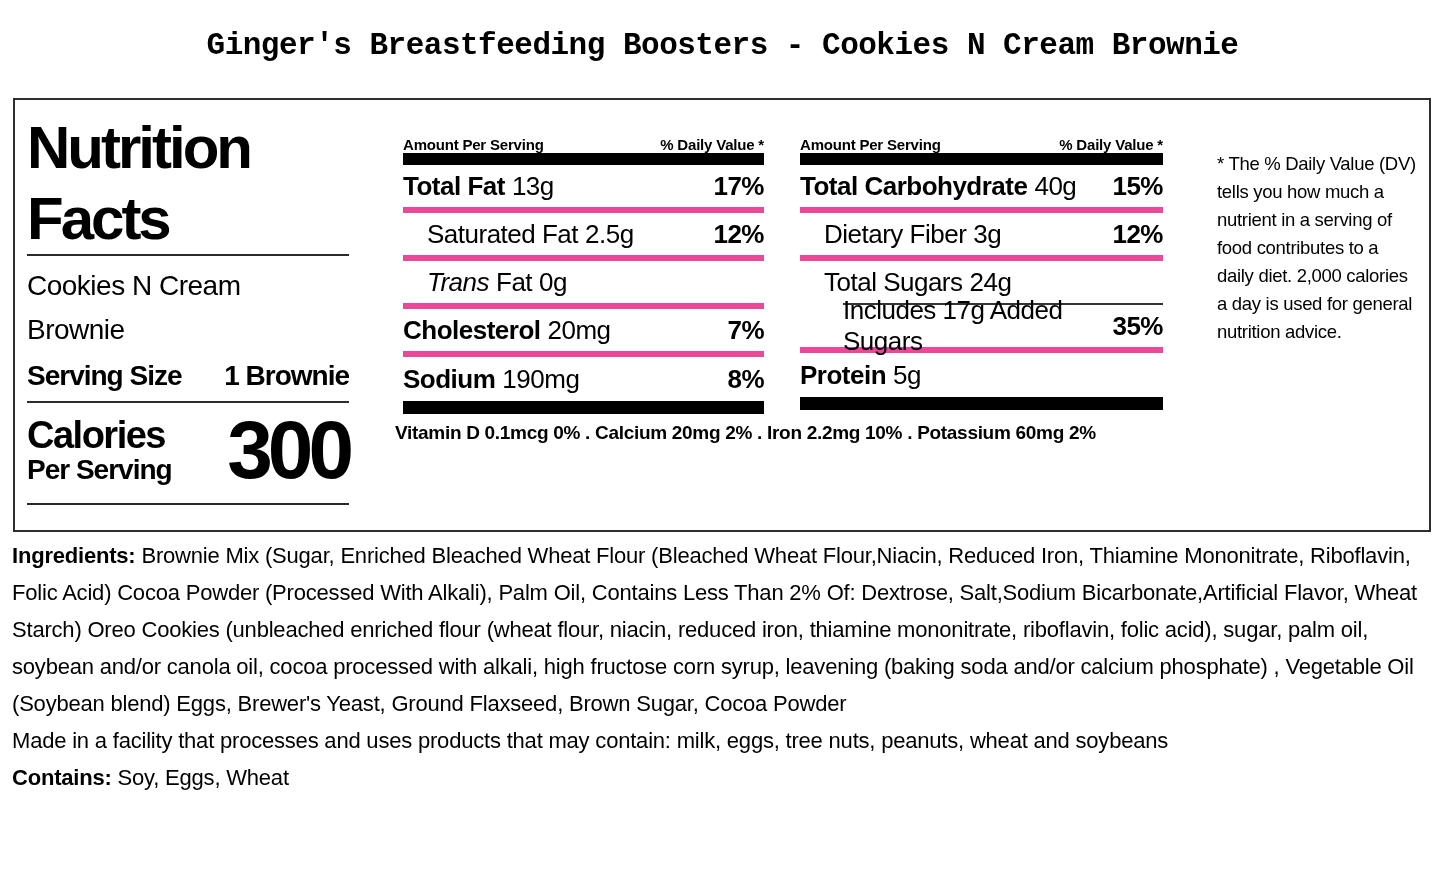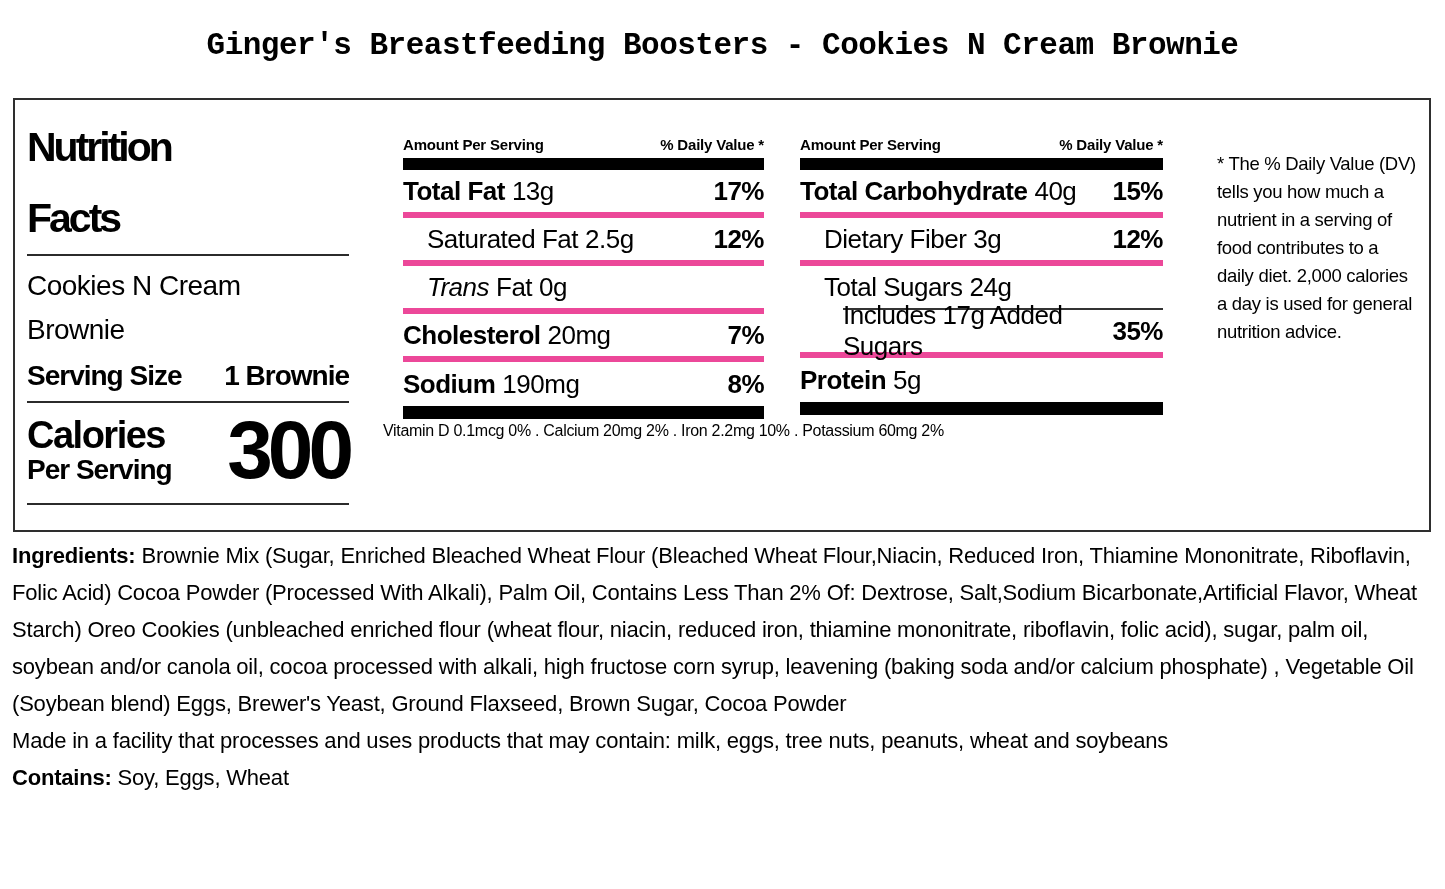--- a/index.html
+++ b/index.html
@@ -7,53 +7,53 @@
   .screen{position:relative;width:1445px;height:889px;background:#fff;overflow:hidden;}
 
   .page-title{position:absolute;top:28px;left:0;width:100%;text-align:center;
     font-size:31px;font-weight:700;letter-spacing:-0.5px;font-family:Liberation Mono, monospace;}
 
   .nf-box{position:absolute;left:13px;top:98px;width:1418px;height:434px;
     border:2px solid #2e2e2e;background:#fff;box-sizing:border-box;}
 
   
   .nf-left{position:absolute;left:12px;top:12px;width:322px;}
-  .nf-heading{font-size:41px;line-height:71px;font-weight:700;letter-spacing:-3px;white-space:pre-line;}
+  .nf-heading{font-size:60px;line-height:71px;font-weight:700;letter-spacing:-3px;white-space:pre-line;}
   .hr{border-top:2px solid #2b2b2b;height:0;}
   .nf-product{font-size:28px;line-height:44px;margin-top:8px;white-space:pre-line;letter-spacing:-0.5px;}
   .nf-serving{display:flex;justify-content:space-between;font-weight:700;font-size:28px;
     letter-spacing:-1px;margin-top:8px;}
   .r1{margin-top:9px;}
   .nf-cal{display:flex;justify-content:space-between;align-items:center;margin-top:12px;}
   .cal-l1{font-size:38px;font-weight:700;letter-spacing:-1.5px;line-height:40px;}
   .cal-l2{font-size:28px;font-weight:700;letter-spacing:-1px;line-height:30px;}
   .cal-val{font-size:82px;font-weight:700;letter-spacing:-5px;line-height:66px;}
   .r2{margin-top:18px;}
 
   
   .nf-col{position:absolute;top:36px;}
   .col-1{left:388px;width:361px;}
   .col-2{left:785px;width:363px;}
   .col-head{display:flex;justify-content:space-between;align-items:flex-end;
-    font-size:15px;font-weight:700;letter-spacing:-0.2px;padding-bottom:5px;}
+    font-size:15px;font-weight:700;letter-spacing:-0.2px;}
   .bar{height:12px;background:#000;}
   .bar2{height:13px;background:#000;}
   .nf-row{height:42px;display:flex;justify-content:space-between;align-items:center;
     font-size:26px;letter-spacing:-0.5px;border-bottom:6px solid #ec4899;}
   .nf-row.no-bb{border-bottom:none;height:44px;}
   .nf-row.no-bb2{border-bottom:none;height:42px;}
   .hr-ind{height:2px;background:#333;margin-left:43px;}
   .ind1{padding-left:24px;}
   .ind2{padding-left:43px;}
   .nm b{font-weight:700;}
   .gap{margin-left:7px;}
   .dv{font-weight:700;}
   i{font-style:italic;}
 
-  .micros{position:absolute;left:368px;top:322px;font-size:16px;font-weight:400;
+  .micros{position:absolute;left:380px;top:322px;font-size:19px;font-weight:700;
     letter-spacing:-0.3px;white-space:nowrap;}
 
   .footnote{position:absolute;left:1202px;top:50px;width:215px;font-size:18.5px;
     line-height:28px;letter-spacing:-0.3px;white-space:pre;}
 
   
   .lower{position:absolute;left:12px;top:537px;width:1424px;font-size:22px;
     line-height:37px;letter-spacing:-0.2px;}
   .lower p{margin:0;}
   .b{font-weight:700;}

